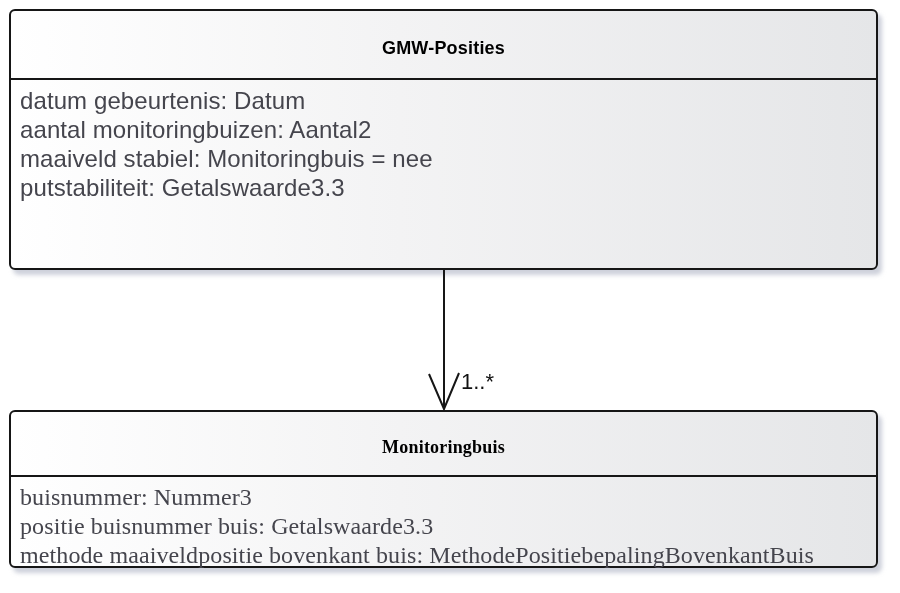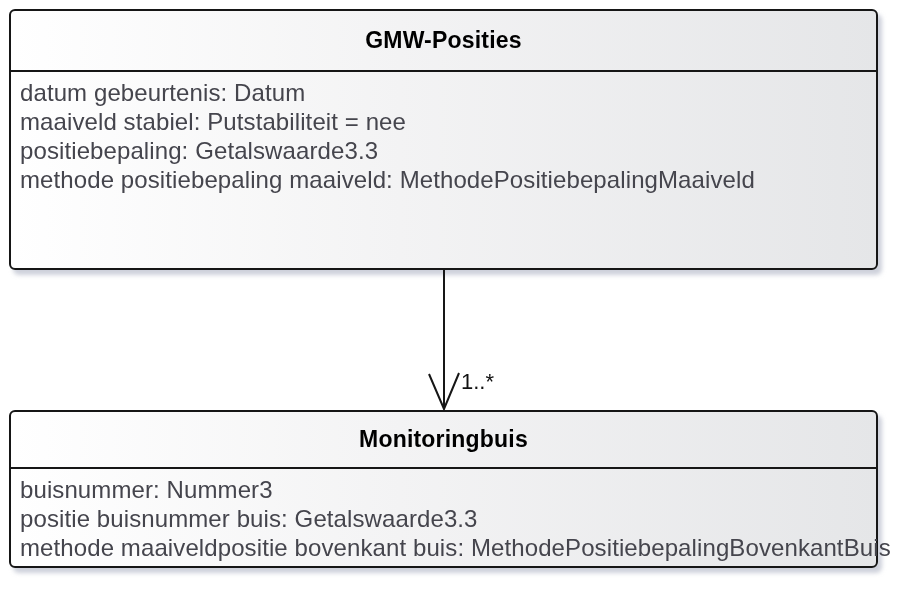--- a/index.html
+++ b/index.html
@@ -21,32 +21,33 @@
     position: absolute;
     left: 9px;
     width: 869px;
     box-sizing: border-box;
     border: 2px solid #161616;
     border-radius: 6px;
     background: linear-gradient(to right, #ffffff 0%, #f3f3f4 45%, #e5e6e8 100%);
     box-shadow: 4px 5px 4px rgba(165, 172, 190, 0.55);
   }
   .uml-class-top { top: 9px; height: 261px; }
-  .uml-class-bottom { top: 410px; height: 158px; }
+  .uml-class-bottom { top: 410px; height: 158px; font-family: Liberation Serif, serif; }
 
   .uml-class-title {
     box-sizing: border-box;
     border-bottom: 2px solid #161616;
     display: flex;
     align-items: center;
     justify-content: center;
-    font-size: 23px;
+    font-size: 18px;
     font-weight: bold;
     color: #000000;
     letter-spacing: 0.2px;
+    margin-top: 8px;
   }
   .uml-class-top .uml-class-title { height: 61px; }
   .uml-class-bottom .uml-class-title { height: 57px; }
 
   .uml-class-attrs {
     padding: 6px 8px 0 9px;
   }
   .attr-line {
     font-size: 24px;
     line-height: 29px;
@@ -72,23 +73,23 @@
 </style>
 </head>
 <body>
 
 <div class="canvas">
 
   <div class="uml-class uml-class-top">
     <div class="uml-class-title">GMW-Posities</div>
     <div class="uml-class-attrs">
         <div class="attr-line">datum gebeurtenis: Datum</div>
-        <div class="attr-line">maaiveld stabiel: Putstabiliteit = nee</div>
-        <div class="attr-line">positiebepaling: Getalswaarde3.3</div>
-        <div class="attr-line">methode positiebepaling maaiveld: MethodePositiebepalingMaaiveld</div>
+        <div class="attr-line">aantal monitoringbuizen: Aantal2</div>
+        <div class="attr-line">maaiveld stabiel: Monitoringbuis = nee</div>
+        <div class="attr-line">putstabiliteit: Getalswaarde3.3</div>
       </div>
   </div>
 
   <svg class="connector-svg" viewBox="0 0 44 141" xmlns="http://www.w3.org/2000/svg">
     <line x1="20" y1="0" x2="20" y2="139" stroke="#161616" stroke-width="2"></line>
     <polyline points="5,104 20,139 35,103" fill="none" stroke="#161616" stroke-width="2"></polyline>
   </svg>
 
   <div class="multiplicity-label">1..*</div>
 

